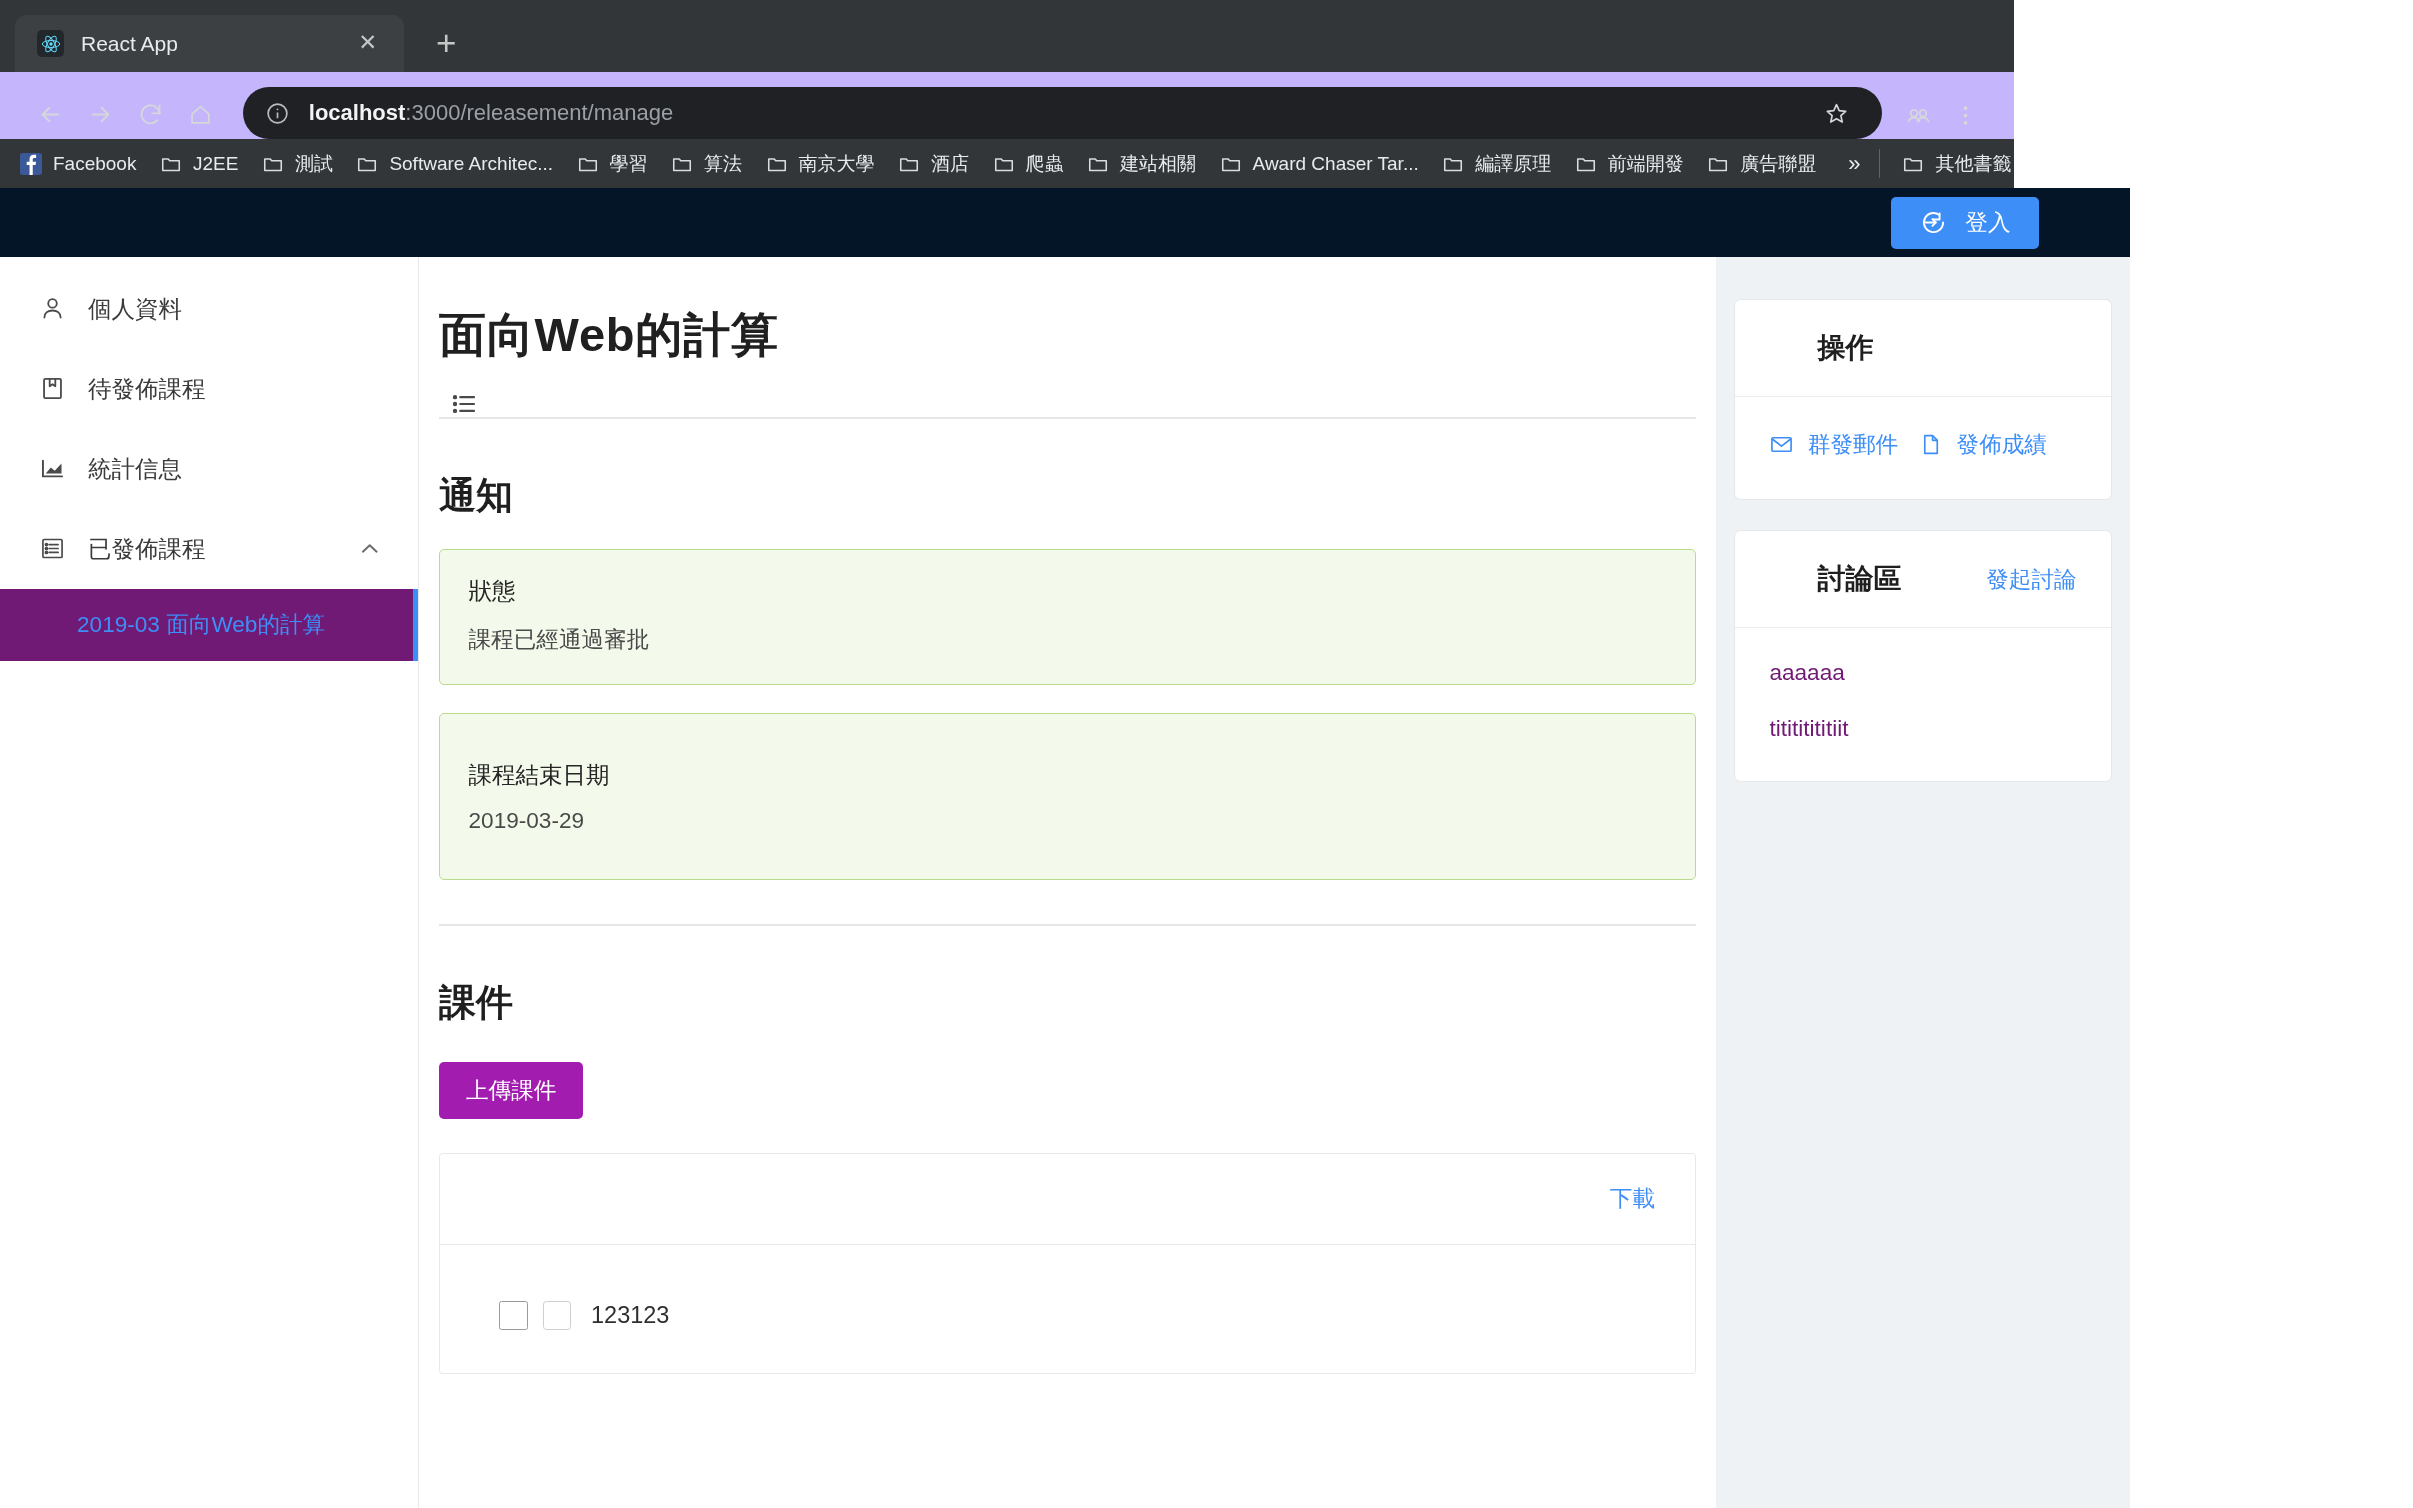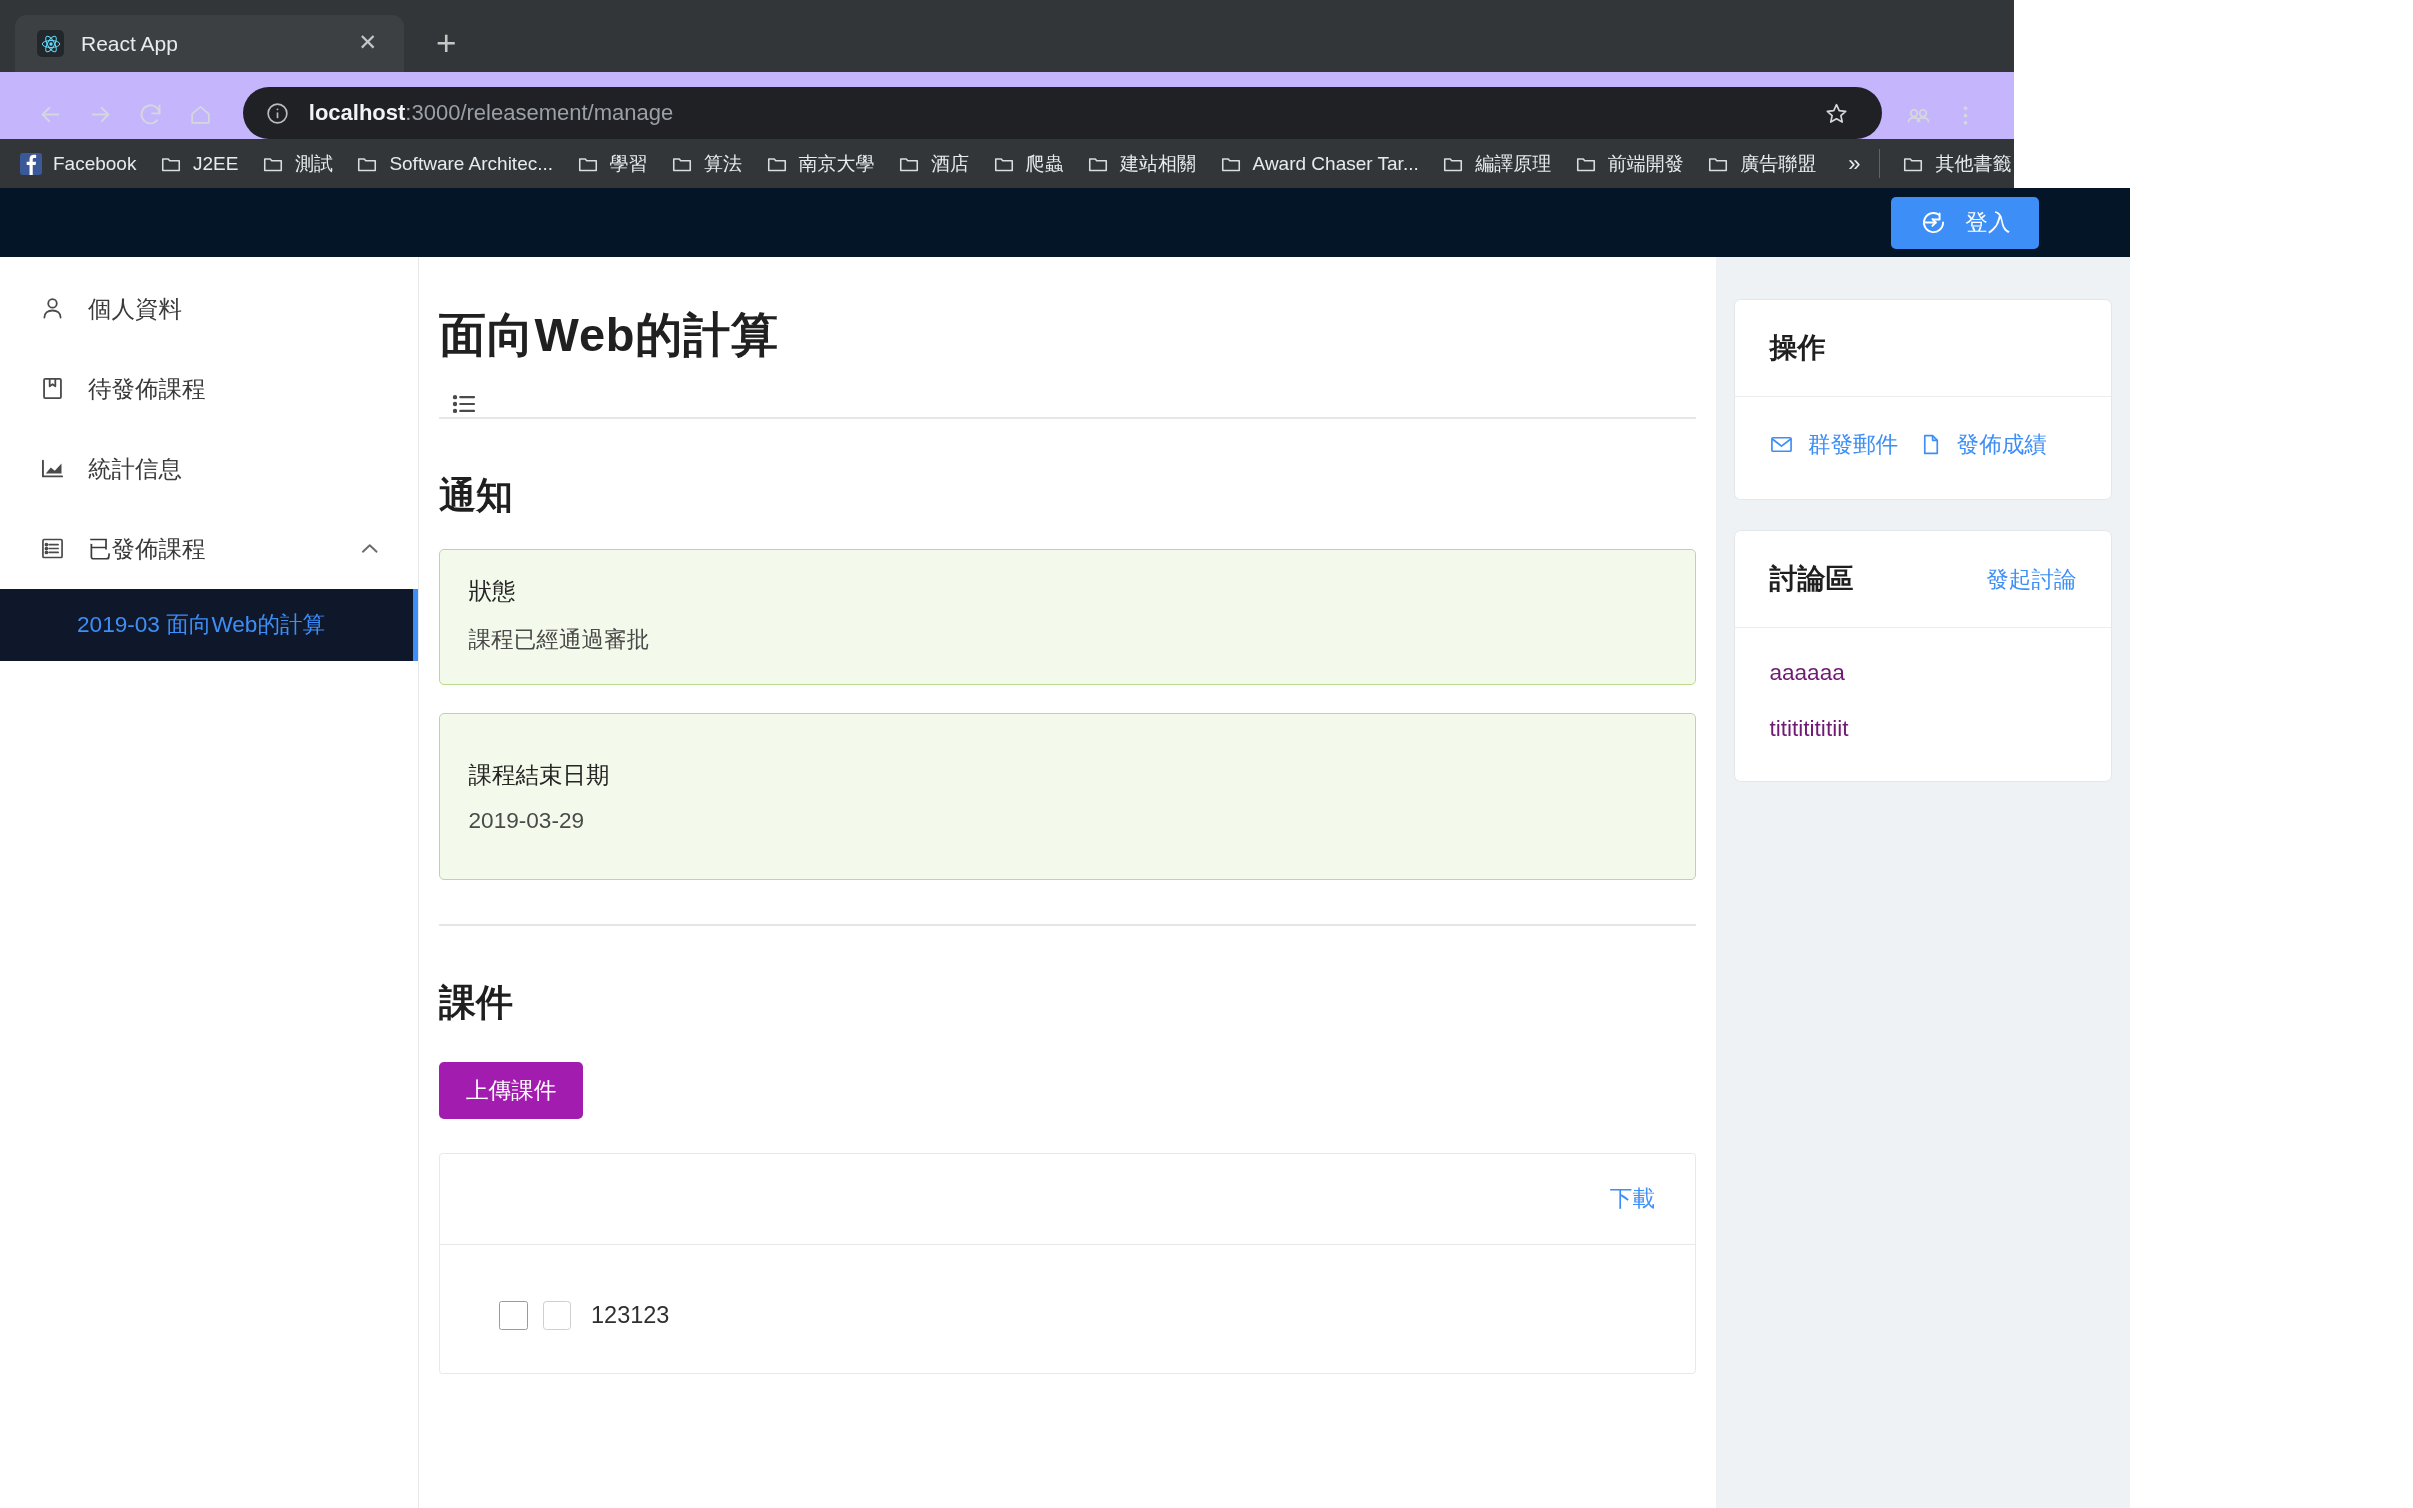--- a/index.html
+++ b/index.html
@@ -83,21 +83,21 @@
     height: 80px; display: flex; align-items: center;
     padding: 0 37px 0 39px; font-size: 23.5px; color: #3b3b3b;
     cursor: pointer; position: relative;
   }
   .side-item .s-ico { width: 34px; flex: 0 0 34px; display: flex; align-items: center; color: #4a4a4a; }
   .side-item .s-label { margin-left: 15px; flex: 1 1 auto; }
   .side-item .s-chev { color: #6b6b6b; display: flex; align-items: center; }
   .side-sub {
     height: 72px; display: flex; align-items: center;
     padding-left: 77px; font-size: 22.6px;
-    background: #0f172a; color: #3d8ef7;
+    background: #701a75; color: #3d8ef7;
     border-right: 5px solid #3d8ef7; cursor: pointer;
   }
 
   
   .center { flex: 1 1 auto; min-width: 0; display: flex; position: relative; background: #fff; }
   .collapse-toggle {
     position: absolute; left: 25px; top: 127px;
     width: 39px; height: 39px; color: #4a4a4a;
     display: flex; align-items: center; justify-content: center; cursor: pointer;
   }
@@ -128,21 +128,21 @@
   .tree-row { display: flex; align-items: center; font-size: 23.5px; color: #2f2f2f; height: 47px; }
   .tree-expander { width: 28.5px; height: 28.5px; border: 1.7px solid #9b9b9b; border-radius: 2.5px; display: flex; align-items: center; justify-content: center; margin-left: 59px; flex: 0 0 28.5px; cursor: pointer; }
   .tree-check { width: 28.5px; height: 28.5px; border: 1.7px solid #cfcfcf; border-radius: 3.4px; background: #fff; margin-left: 15px; flex: 0 0 28.5px; cursor: pointer; }
   .tree-label { margin-left: 20px; }
 
   
   .rightbar { width: 414px; flex: 0 0 414px; background: #eff2f5; padding: 42px 18.4px 0 18.4px; }
   .card { background: #fff; border-radius: 6.7px; border: 0.8px solid #e4e7ea; }
   .card + .card { margin-top: 30px; }
   .card-head { height: 97px; display: flex; align-items: center; justify-content: space-between; padding: 0 34px; border-bottom: 1.7px solid #ececec; }
-  .card-title { font-size: 28px; font-weight: 700; color: #1f1f1f; }
+  .card-title { font-size: 28px; font-weight: 700; color: #1f1f1f; margin-left: 48px; }
   .card-body { padding: 32px 34px 39px 34px; }
   .op-row { display: flex; align-items: center; gap: 20px; }
   .op-link { display: flex; align-items: center; gap: 13.4px; color: #3d8ef7; font-size: 22.6px; cursor: pointer; }
   .disc-item { color: #701a75; font-size: 22.6px; cursor: pointer; }
   .disc-item + .disc-item { margin-top: 30px; }
 
   .icon { display: block; }
 </style>
 </head>
 <body>

